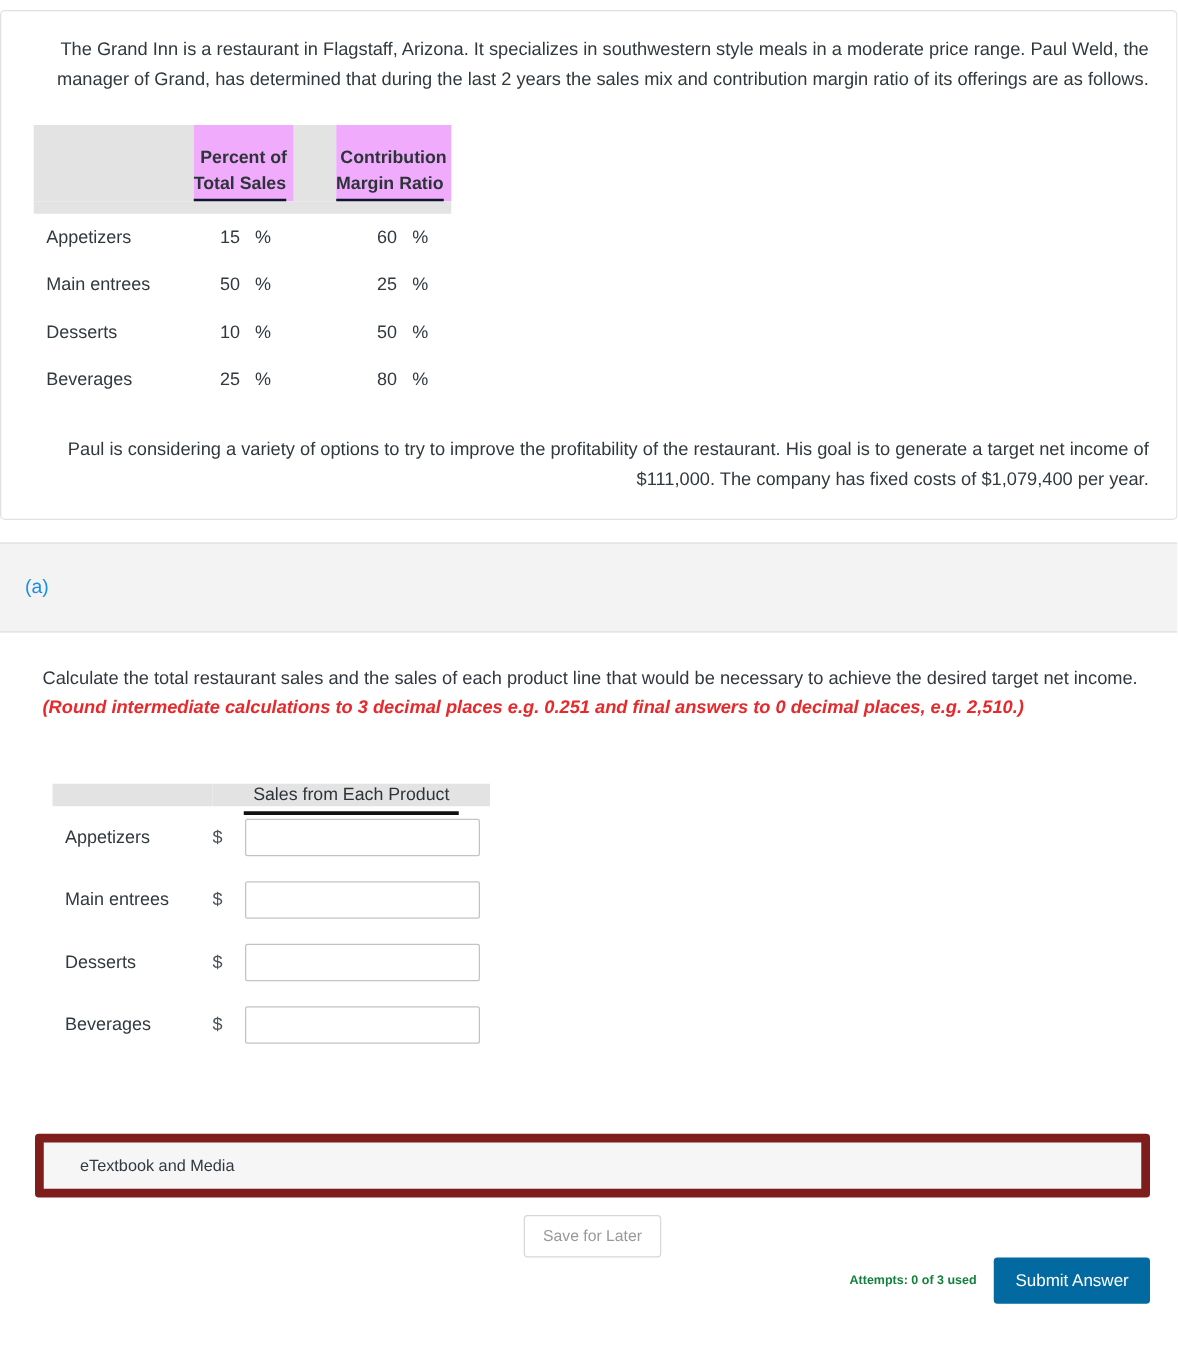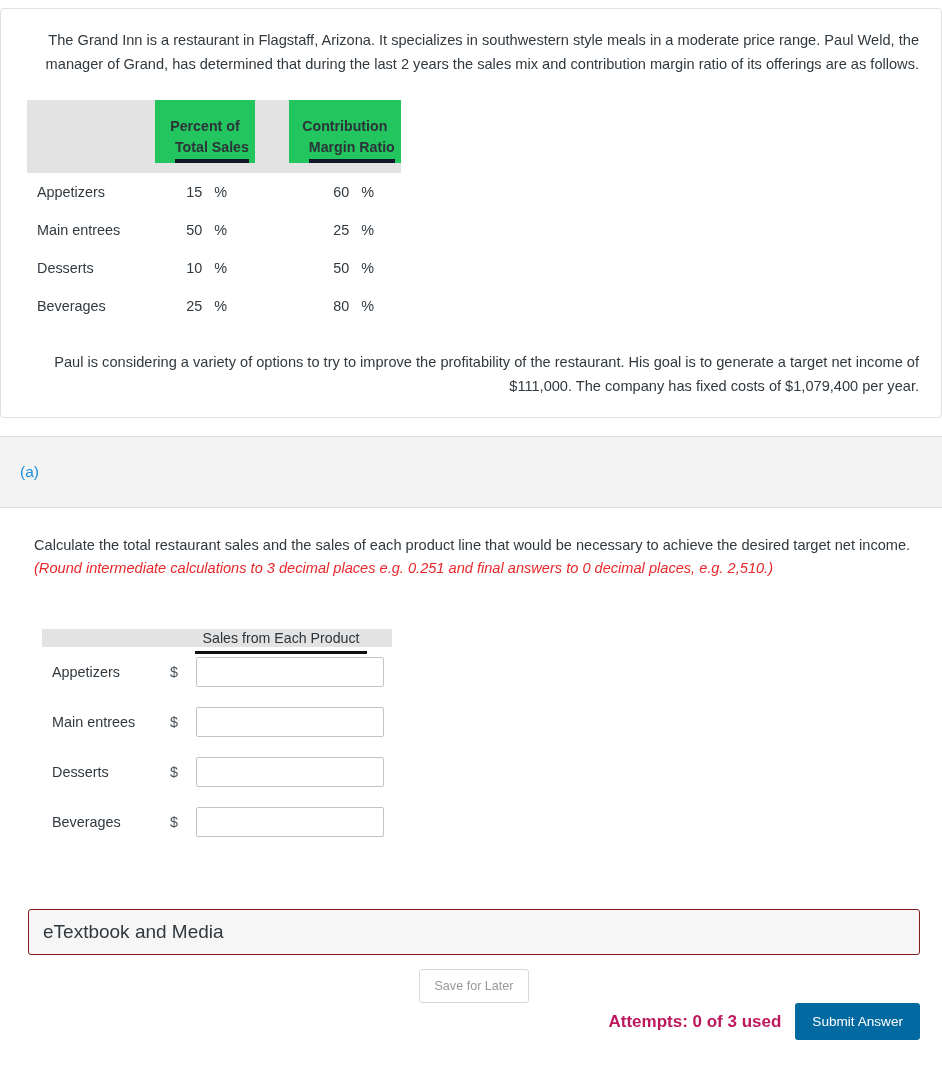--- a/index.html
+++ b/index.html
@@ -43,40 +43,39 @@
     table-layout: fixed;
   }
   .mix-table col.c-label { width: 128px; }
   .mix-table col.c-num   { width: 36px; }
   .mix-table col.c-pct   { width: 34px; }
   .mix-table col.c-gap   { width: 34px; }
   .mix-table col.c-num2  { width: 46px; }
   .mix-table col.c-pct2  { width: 34px; }
 
   .mix-table thead th {
-    background: #22c55e;
+    background: #f0abfc;
     font-size: 14.2px;
     font-weight: bold;
     color: #2c343a;
     padding: 0;
     vertical-align: bottom;
   }
   .mix-table thead th.blank-head {
     background: #e3e3e3;
   }
   .head-cell {
     padding: 12px 6px 4px 6px;
     text-align: center;
   }
   .head-cell .l1, .head-cell .l2 { display: block; white-space: nowrap; line-height: 1.45; }
   .head-cell .l2 {
-    border-bottom: 4px solid #0f172a;
+    border-bottom: 2px solid #0f172a;
     padding-bottom: 2px;
     display: inline-block;
-    margin-left: 20px;
   }
   .head-spacer { height: 10px; background: #e3e3e3; }
 
   .mix-table tbody td {
     font-size: 14.4px;
     color: #31393f;
     padding: 11px 4px;
     vertical-align: middle;
   }
   .mix-table tbody td.lbl { text-align: left; padding-left: 10px; white-space: nowrap; }
@@ -102,21 +101,21 @@
   .instruction {
     font-size: 14.6px;
     line-height: 1.62;
     color: #31393f;
     margin: 0 0 6px 0;
     max-width: 890px;
   }
   .instruction .round-note {
     color: #e8282b;
     font-style: italic;
-    font-weight: normal;
+    font-weight: bold;
   }
 
   
   .total-row {
     display: flex;
     align-items: center;
     margin: 42px 0 0 8px;
   }
   .total-label {
     font-size: 14.4px;
@@ -172,25 +171,25 @@
     font-size: 14.4px;
     color: #31393f;
   }
   .product-table tbody td.p-lbl { padding-left: 10px; white-space: nowrap; }
   .product-table tbody td.p-dol { text-align: left; color: #4a5159; }
   .product-table tbody td.p-in  { padding-left: 4px; }
 
   
   .etextbook-bar {
     margin: 46px 22px 0 28px;
-    border: 1px solid #7f1d1d;
+    border: 7px solid #7f1d1d;
     border-radius: 3px;
     background: #f6f6f6;
-    padding: 11px 14px;
-    font-size: 19px;
+    padding: 11px 29px;
+    font-size: 13px;
     color: #31393f;
   }
 
   
   .footer-actions {
     display: flex;
     align-items: center;
     margin: 14px 22px 20px 28px;
     flex-direction: column;
   }
@@ -203,23 +202,23 @@
     font-size: 12.6px;
     padding: 9px 14px;
     cursor: pointer;
   }
   .footer-right {
     margin-left: auto;
     display: flex;
     align-items: center;
   }
   .attempts {
-    font-size: 17px;
+    font-size: 10px;
     font-weight: bold;
-    color: #be185d;
+    color: #15803d;
     margin-right: 14px;
     white-space: nowrap;
   }
   .submit-btn {
     border: none;
     border-radius: 3px;
     background: #0369a1;
     color: #ffffff;
     font-family: "Liberation Sans", sans-serif;
     font-size: 13.6px;

